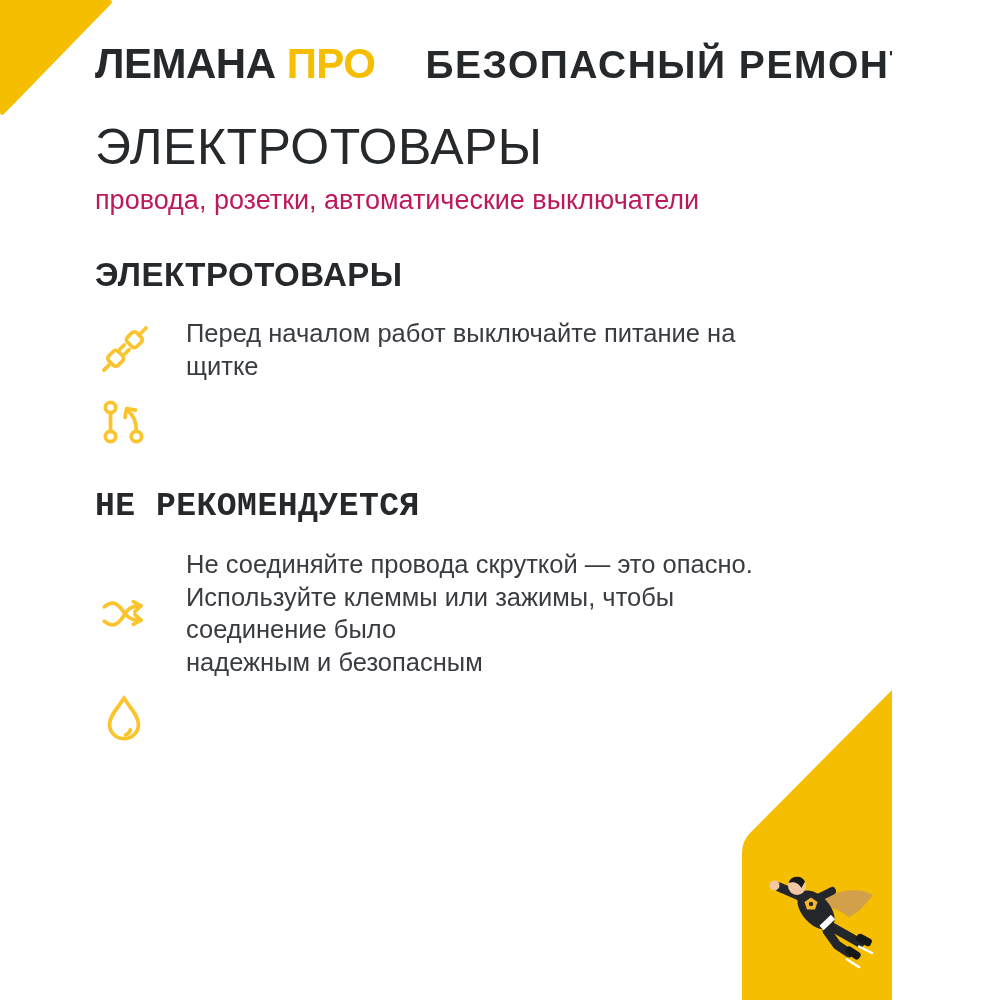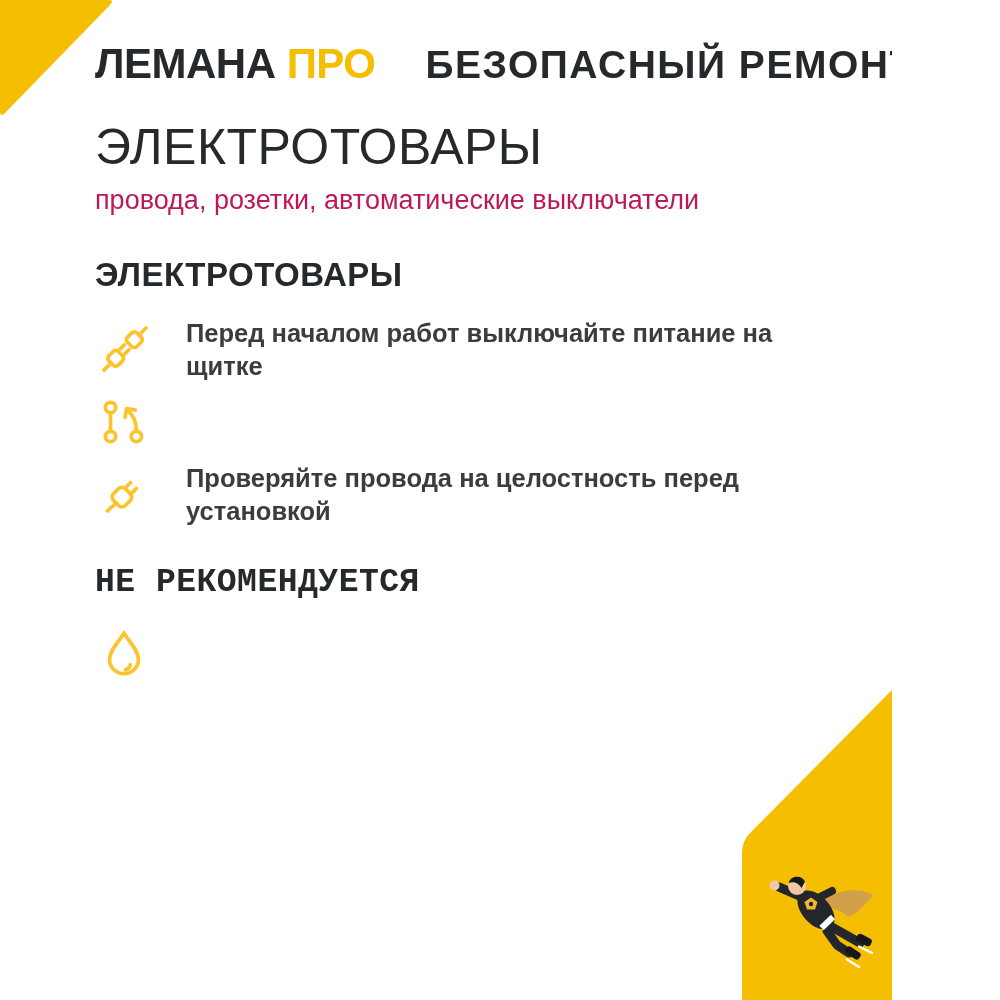--- a/index.html
+++ b/index.html
@@ -16,21 +16,21 @@
 
   .header { display:flex; align-items:baseline; gap:50px; white-space:nowrap; }
   .logo { font-size:42px; font-weight:bold; letter-spacing:-0.5px; color:#26292c; }
   .logo-accent { color:#f6be00; }
   .program-title { font-size:39px; font-weight:bold; letter-spacing:1.5px; color:#26292c; }
 
   .page-title { margin:30px 0 0 0; font-size:50px; font-weight:normal; letter-spacing:0.5px; color:#26292c; }
   .page-subtitle { margin:9px 0 0 0; font-size:27px; color:#be185d; }
 
   .section-heading { margin:40px 0 0 0; font-size:33px; font-weight:bold; letter-spacing:0.5px; color:#26292c; }
-  .items { margin-top:23px; display:flex; flex-direction:column; gap:11px;font-weight:bold; }
+  .items { margin-top:23px; display:flex; flex-direction:column; gap:11px; }
   .item { display:flex; align-items:center; gap:33px; min-height:58px; }
   .item-icon { flex:0 0 58px; width:58px; height:58px; }
   .item-text { font-size:25.5px; line-height:32.5px; color:#393c40; white-space:pre-line; max-width:730px; }
 
   .section-not .section-heading { margin-top:37px;font-family:Liberation Mono, monospace; }
 </style>
 </head>
 <body>
 
 <div class="canvas">
@@ -111,37 +111,39 @@
             <circle cx="15" cy="14" r="5"></circle>
             <circle cx="15" cy="42" r="5"></circle>
             <line x1="15" y1="19" x2="15" y2="37"></line>
             <circle cx="40" cy="42" r="5"></circle>
             <path d="M40 37 C40 27 37 22 31.5 16.5"></path>
             <polyline points="29,23.5 30.5,15 39,16.5"></polyline>
           </svg>
         </div>
 
 
-        <div class="item">
-          <svg class="item-icon" viewBox="0 0 56 56" fill="none" stroke="#fbc42d" stroke-width="3.6" stroke-linecap="round">
-            <rect x="18" y="22" width="16" height="16" rx="4.5" transform="rotate(45 26 30)"></rect>
-            <line x1="34.5" y1="27.1" x2="40" y2="21.6"></line>
-            <line x1="28.9" y1="21.5" x2="34.4" y2="16"></line>
-            <path d="M20.3 35.7 C17 39 15 40.5 12 43.5"></path>
-          </svg>
-          <div class="item-text">Проверяйте провода на целостность перед установкой</div>
-        </div>
 
       </div>
     </section>
 
     <section class="section-not">
       <h2 class="section-heading">НЕ РЕКОМЕНДУЕТСЯ</h2>
       <div class="items">
 
+        <div class="item">
+          <svg class="item-icon" viewBox="0 0 56 56" fill="none" stroke="#fbc42d" stroke-width="3.6" stroke-linecap="round" stroke-linejoin="round">
+            <path d="M9 22 C17 16 21 18 27 26 C31 32 36 35.5 42 34.5"></path>
+            <polyline points="37,39 44.5,34.8 38.5,29.5"></polyline>
+            <path d="M9 36 C17 42 21 40 27 32 C31 24 36 20.5 42 21.5"></path>
+            <polyline points="37,17 44.5,21.2 38.5,26.5"></polyline>
+          </svg>
+          <div class="item-text">Не соединяйте провода скруткой — это опасно.
+Используйте клеммы или зажимы, чтобы соединение было
+надежным и безопасным</div>
+        </div>
 
         <div class="item">
           <svg class="item-icon" viewBox="0 0 56 56" fill="none" stroke="#fbc42d" stroke-width="3.6" stroke-linecap="round">
             <path d="M28 9 C33.5 17.5 42 25.5 42 34 a14 14 0 1 1 -28 0 C14 25.5 22.5 17.5 28 9 Z"></path>
             <path d="M34 39.5 a7 7 0 0 1 -4.5 4.8"></path>
           </svg>
         </div>
 
       </div>
     </section>

